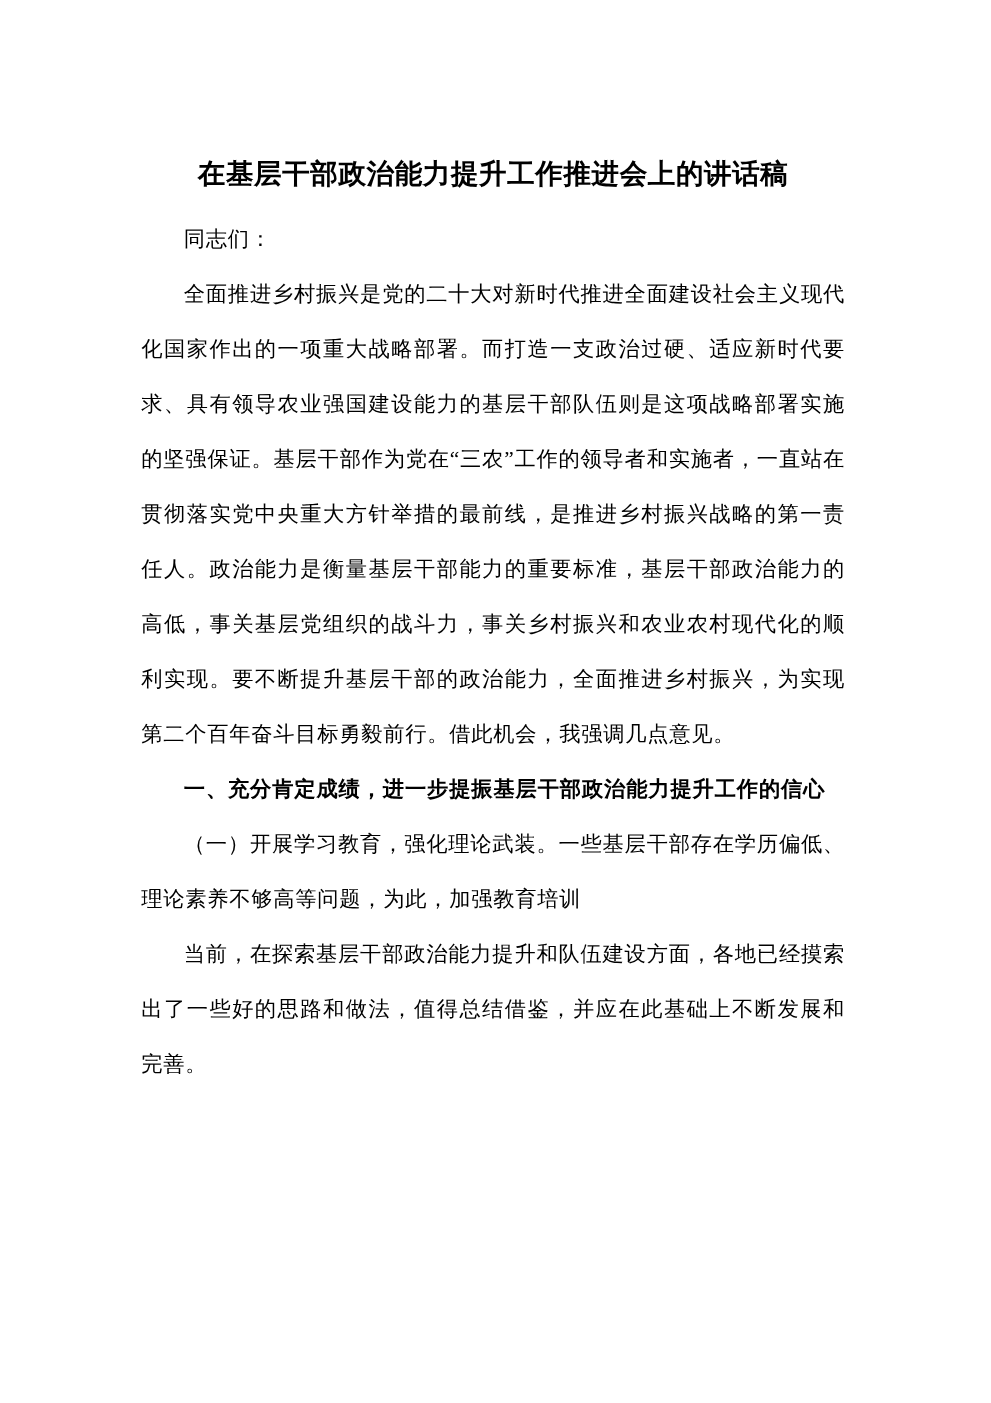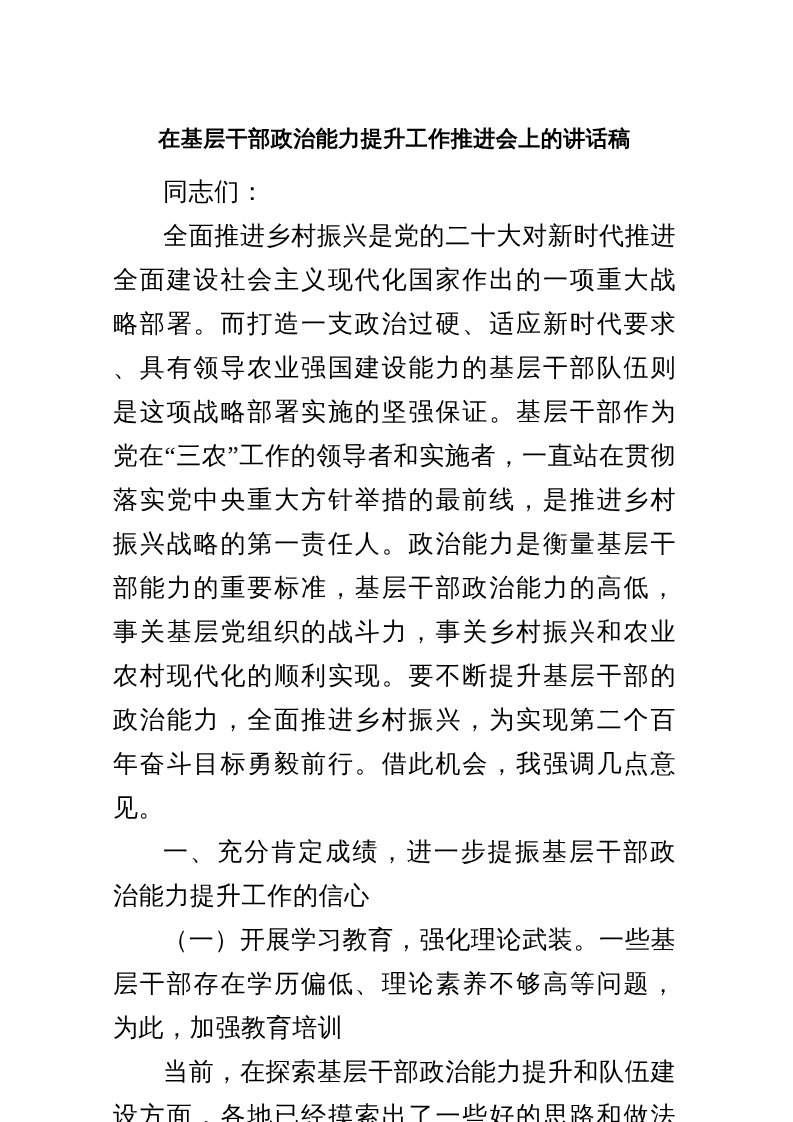--- a/index.html
+++ b/index.html
@@ -25,31 +25,31 @@
   .doc-title {
     margin: 0 0 9px 0;
     font-size: 22px;
     line-height: 44px;
     font-weight: 700;
     text-align: center;
     letter-spacing: 0.5px;
   }
   .para {
     margin: 0;
-    font-size: 25px;
+    font-size: 17px;
     line-height: 44px;
     letter-spacing: 0.6px;
     text-align: justify;
     text-justify: inter-character;
     text-indent: 2em;
     word-break: break-all;
     line-break: anywhere;
   }
   .para.heading {
-    font-weight: 400;
+    font-weight: 700;
     letter-spacing: 0.7px;
   }
 </style>
 </head>
 <body>
 
 <div class="page">
   <div class="content">
     <h1 class="doc-title">在基层干部政治能力提升工作推进会上的讲话稿</h1>
     <p class="para">同志们：</p>

